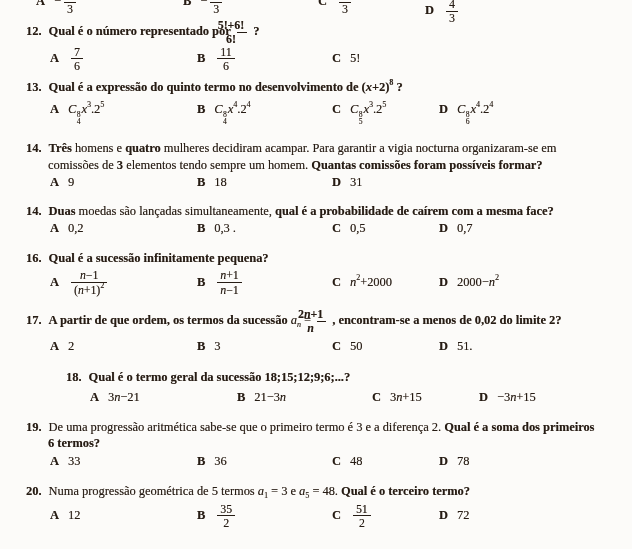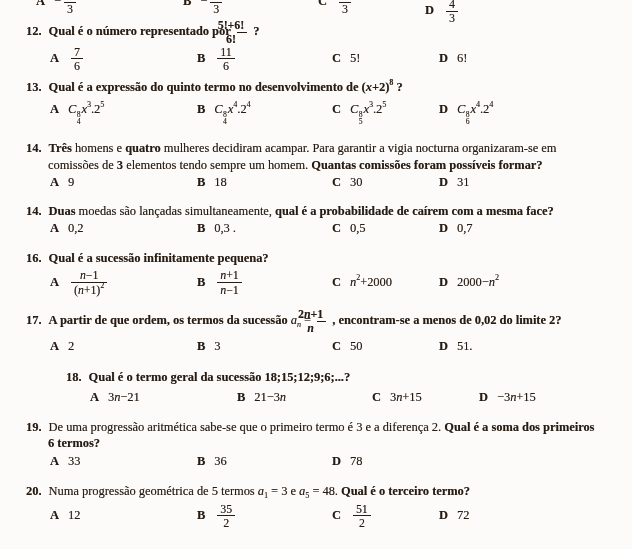--- a/index.html
+++ b/index.html
@@ -73,21 +73,20 @@
   <div id="questions">
   <section class="q q-12">
     <p class="qline"><span class="qnum">12.</span><span class="qtext"> <span class="bd">Qual é o número representado por</span> <span class="frac"><span class="num"><span class="bd">5!+6!</span></span><span class="den"><span class="bd">6!</span></span></span> <span class="bd">?</span></span></p>
     <div class="opts">
   <span class="opt"><span class="lab">A</span><span class="val"><span class="frac"><span class="num">7</span><span class="den">6</span></span></span></span>
 
   <span class="opt"><span class="lab">B</span><span class="val"><span class="frac"><span class="num">11</span><span class="den">6</span></span></span></span>
 
   <span class="opt"><span class="lab">C</span><span class="val">5!</span></span>
 
-  <span class="opt"><span class="lab">D</span><span class="val">6!</span></span>
 </div>
   </section>
 
   <section class="q q-13">
     <p class="qline"><span class="qnum">13.</span><span class="qtext"> <span class="bd">Qual é a expressão do quinto termo no desenvolvimento de (<span class="it">x</span>+2)<sup>8</sup> ?</span></span></p>
     <div class="opts">
   <span class="opt"><span class="lab">A</span><span class="val"><span class="it">C</span><span class="ss">
                 <span>8</span>
                 <span>4</span>
               </span><span class="it">x</span><sup>3</sup>.2<sup>5</sup></span></span>
@@ -109,21 +108,20 @@
 </div>
   </section>
 
   <section class="q q-14">
     <p class="qline"><span class="qnum">14.</span><span class="qtext"> <span class="bd">Três</span> homens e <span class="bd">quatro</span> mulheres decidiram acampar. Para garantir a vigia nocturna organizaram-se em<br>comissões de <span class="bd">3</span> elementos tendo sempre um homem. <span class="bd">Quantas comissões foram possíveis formar?</span></span></p>
     <div class="opts">
   <span class="opt"><span class="lab">A</span><span class="val">9</span></span>
 
   <span class="opt"><span class="lab">B</span><span class="val">18</span></span>
 
-  <span class="opt"><span class="lab">C</span><span class="val">30</span></span>
 
   <span class="opt"><span class="lab">D</span><span class="val">31</span></span>
 </div>
   </section>
 
   <section class="q q-15">
     <p class="qline"><span class="qnum">14.</span><span class="qtext"> <span class="bd">Duas</span> moedas são lançadas simultaneamente, <span class="bd">qual é a probabilidade de caírem com a mesma face?</span></span></p>
     <div class="opts">
   <span class="opt"><span class="lab">A</span><span class="val">0,2</span></span>
 
@@ -174,20 +172,21 @@
 </div>
   </section>
 
   <section class="q q-19">
     <p class="qline"><span class="qnum">19.</span><span class="qtext"> De uma progressão aritmética sabe-se que o primeiro termo é 3 e a diferença 2. <span class="bd">Qual é a soma dos primeiros</span><br><span class="bd">6 termos?</span></span></p>
     <div class="opts">
   <span class="opt"><span class="lab">A</span><span class="val">33</span></span>
 
   <span class="opt"><span class="lab">B</span><span class="val">36</span></span>
 
+  <span class="opt"><span class="lab">C</span><span class="val">48</span></span>
 
   <span class="opt"><span class="lab">D</span><span class="val">78</span></span>
 </div>
   </section>
 
   <section class="q q-20">
     <p class="qline"><span class="qnum">20.</span><span class="qtext"> Numa progressão geométrica de 5 termos <span class="it">a</span><sub>1</sub> = 3 e <span class="it">a</span><sub>5</sub> = 48. <span class="bd">Qual é o terceiro termo?</span></span></p>
     <div class="opts">
   <span class="opt"><span class="lab">A</span><span class="val">12</span></span>
 

